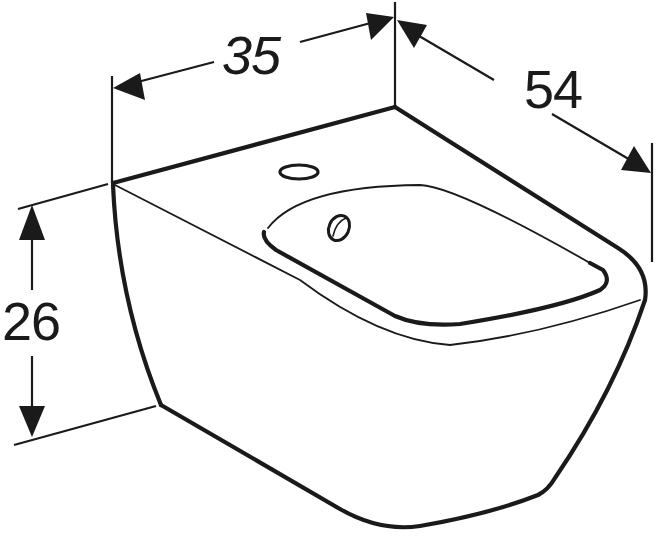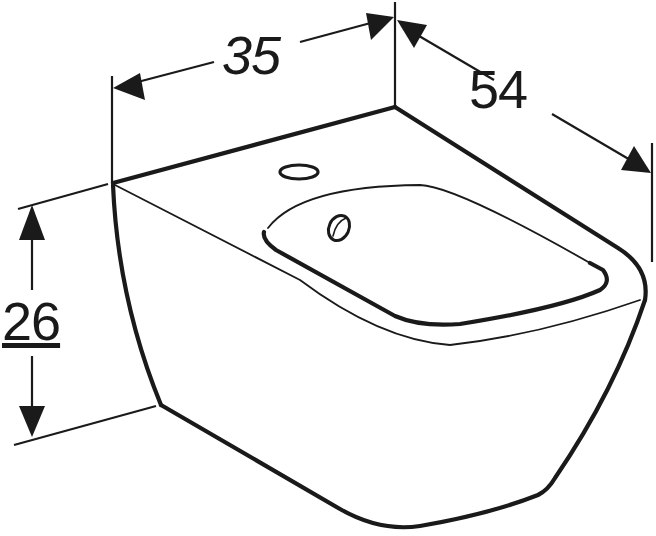--- a/index.html
+++ b/index.html
@@ -73,14 +73,14 @@
 
   <ellipse class="thick" cx="299" cy="172" rx="19" ry="7" style="stroke-width:3.2"></ellipse>
 
   <g>
     <ellipse class="thick" cx="339" cy="228" rx="10" ry="13" transform="rotate(25 339 228)" style="stroke-width:3"></ellipse>
     <path class="thin" d="M 333 236 Q 336 222 346 218" style="stroke-width:1.6"></path>
   </g>
 </svg>
 
 <div class="dim-label" style="left:222px; top:28px;font-style:italic;">35</div>
-<div class="dim-label" style="left:469px; top:62px;">54</div>
-<div class="dim-label" style="left:2px; top:294px;text-decoration:underline;">26</div>
+<div class="dim-label" style="left:524px; top:62px;">54</div>
+<div class="dim-label" style="left:2px; top:294px;">26</div>
 
 </body></html>

